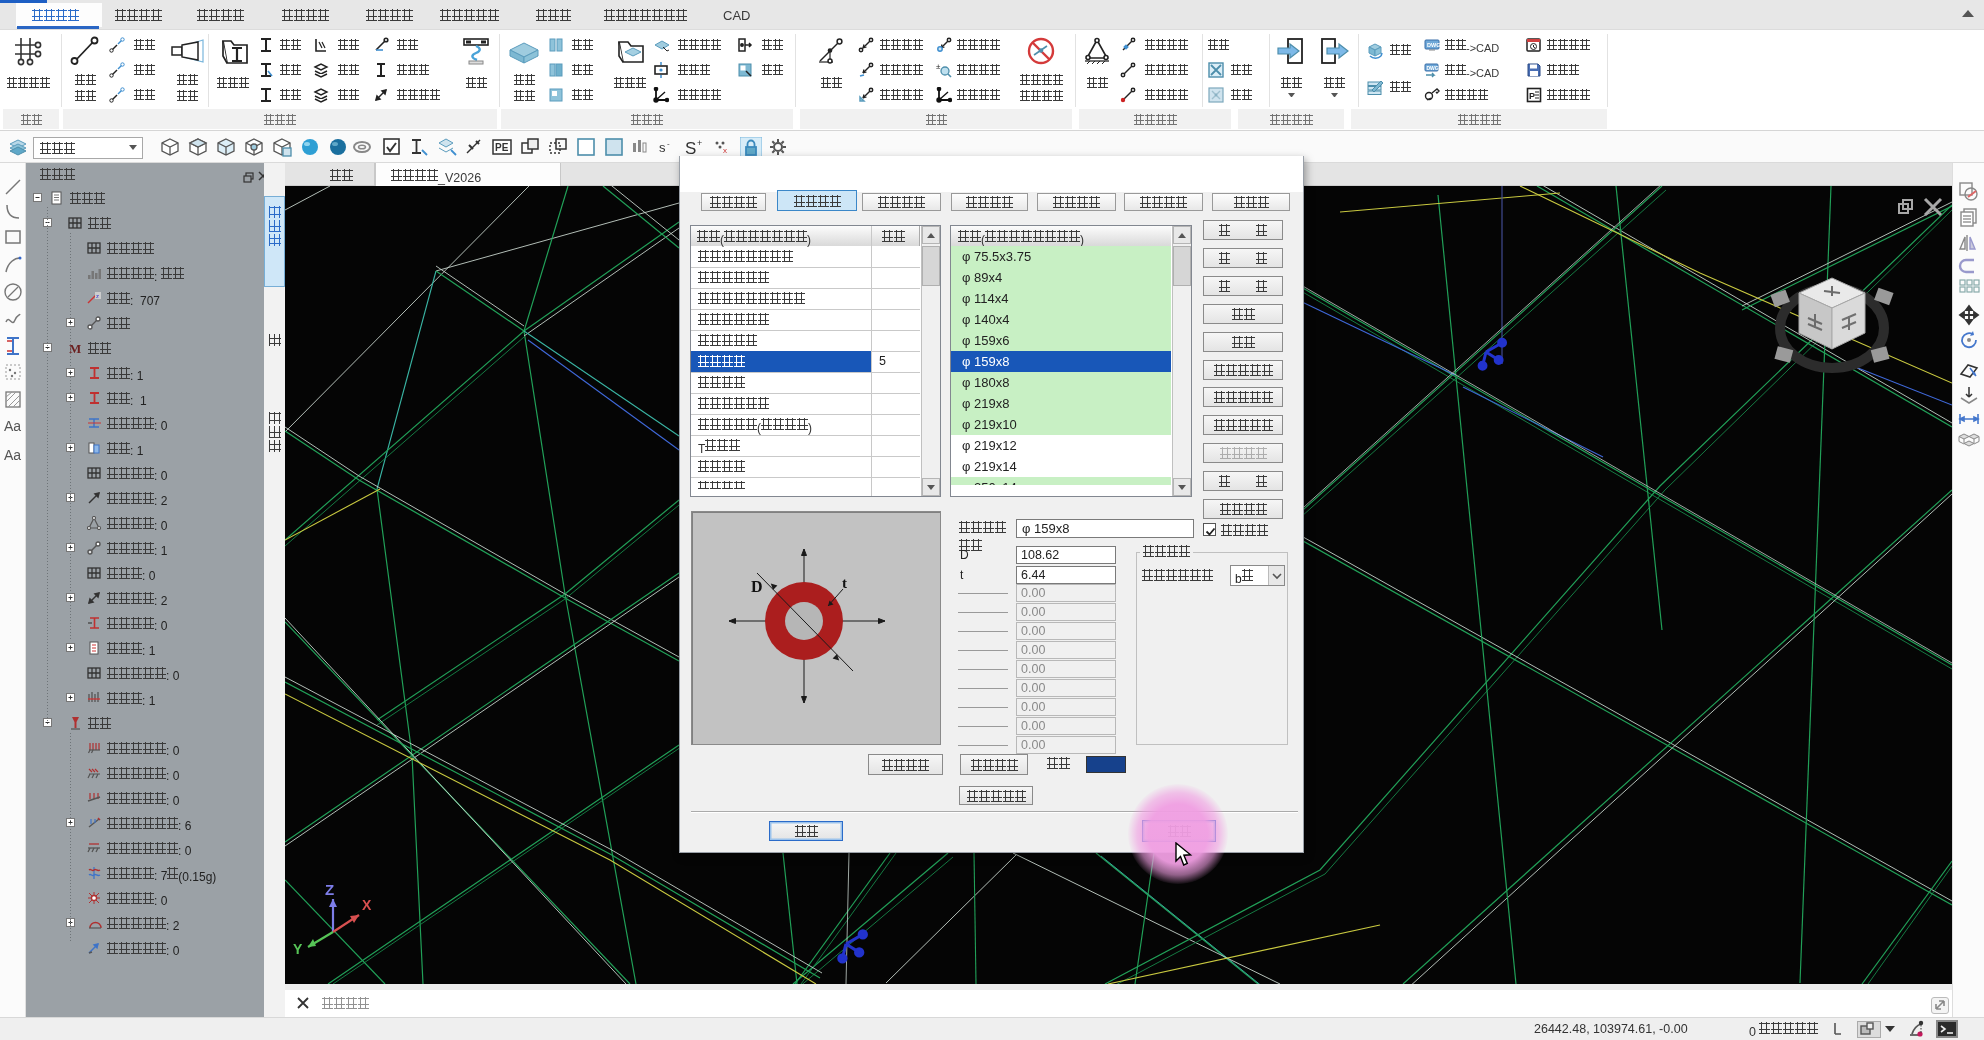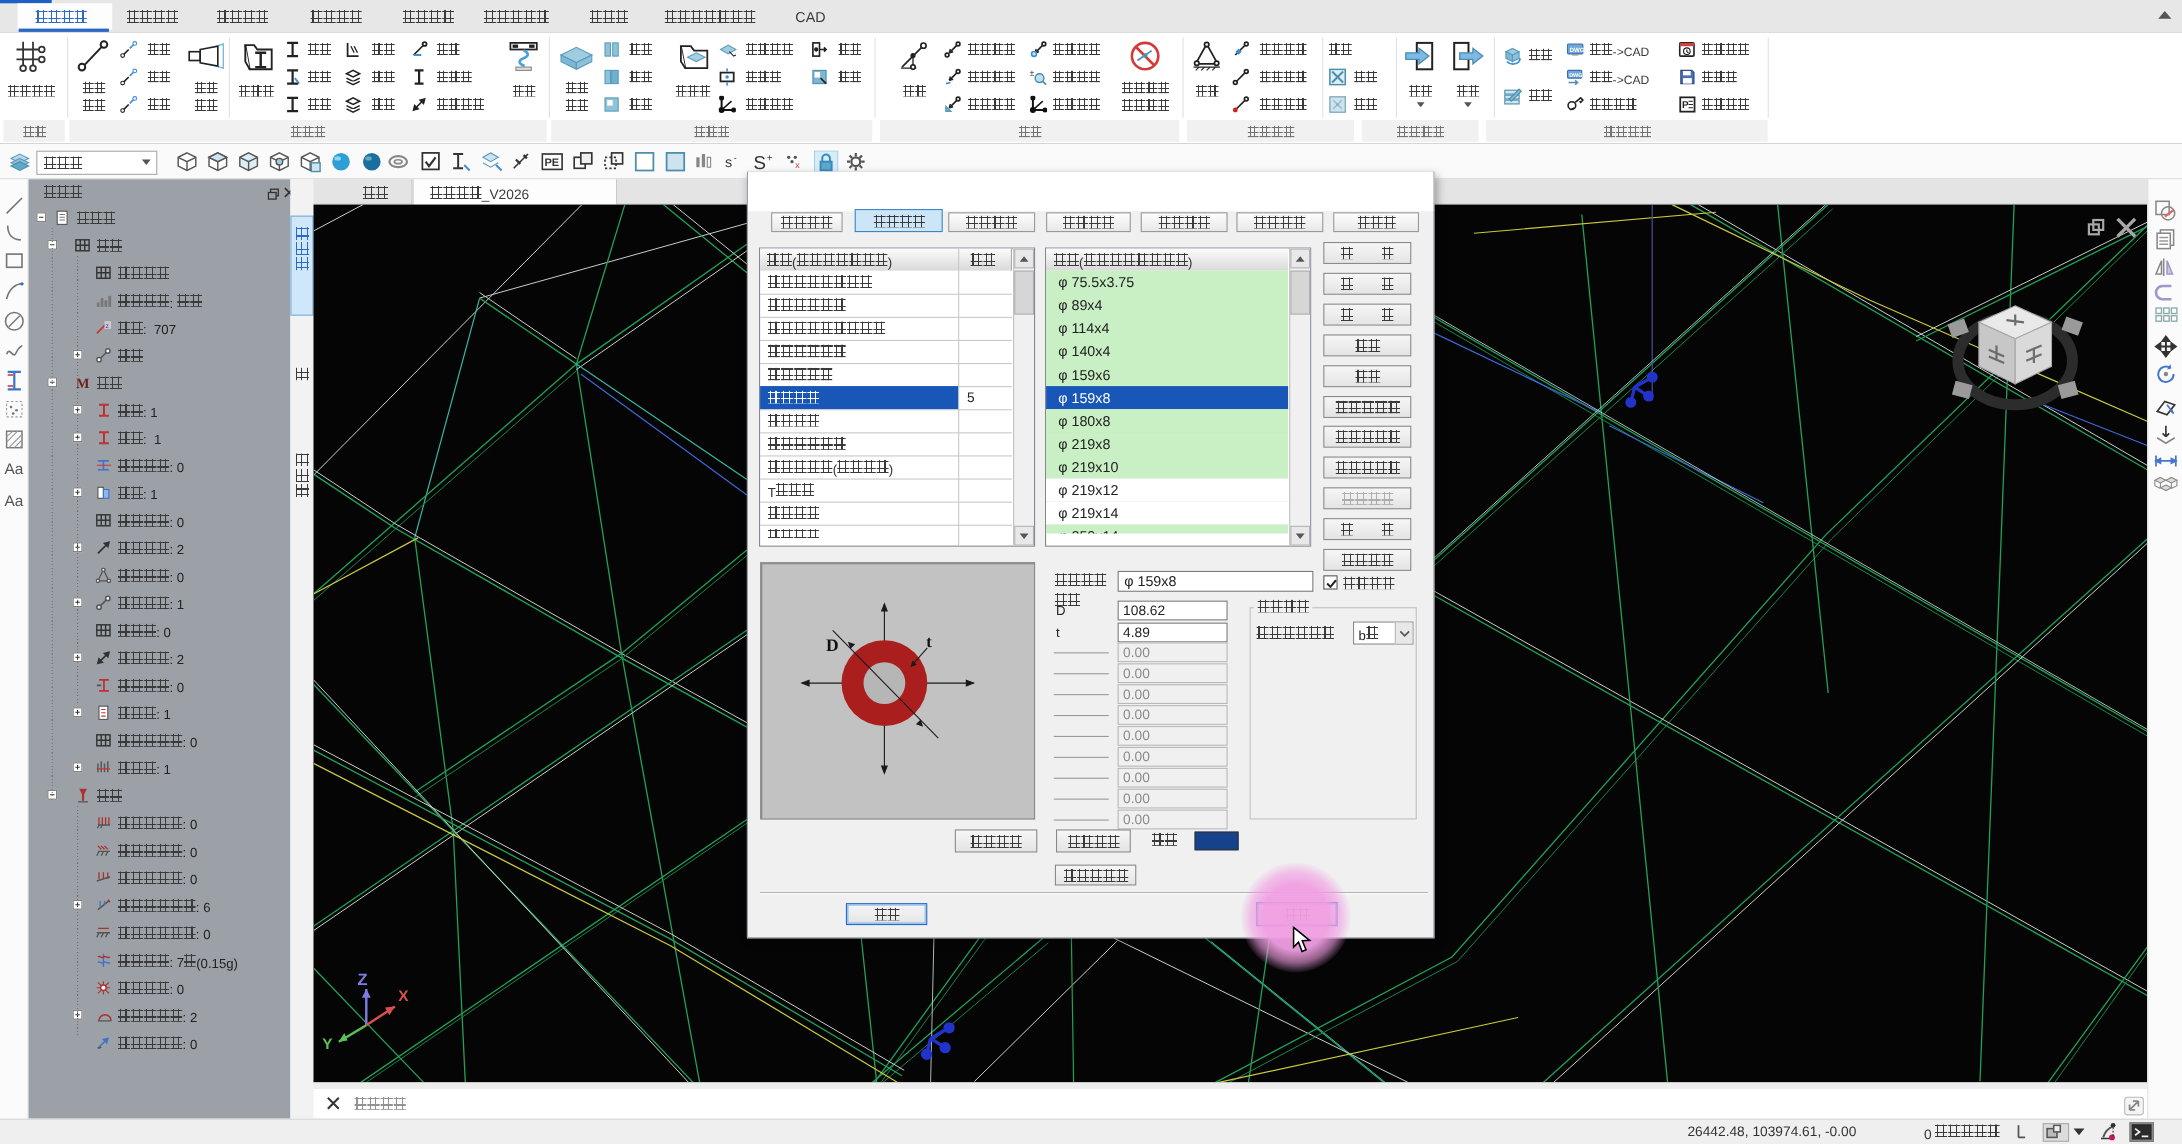--- a/index.html
+++ b/index.html
@@ -1376,21 +1376,21 @@
 <div class="ab" style="left:1221px;top:524px"><i class="c c12" style="width:47px"></i></div>
 <div class="ab" style="left:959px;top:521px"><i class="c c12" style="width:47px"></i></div>
 <div class="fld" style="left:1016px;top:519px;width:178px;height:19px"></div>
 <div class="ab" style="left:1022px;top:521px;font-size:13px;color:#222">φ 159x8</div>
 <div class="ab" style="left:959px;top:539px"><i class="c c12" style="width:23px"></i></div>
 <div class="ab" style="left:960px;top:548px;font-size:12px;color:#222">D</div>
 <div class="ab" style="left:960px;top:568px;font-size:12px;color:#222">t</div>
 <div class="fld" style="left:1016px;top:546px;width:100px;height:18px"></div>
 <div class="ab" style="left:1021px;top:548px;font-size:12.5px;color:#222">108.62</div>
 <div class="fld" style="left:1016px;top:566px;width:100px;height:18px"></div>
-<div class="ab" style="left:1021px;top:568px;font-size:12.5px;color:#222">4.89</div>
+<div class="ab" style="left:1021px;top:568px;font-size:12.5px;color:#222">6.44</div>
 <div class="ab" style="left:958px;top:593px;width:50px;height:1px;background:#9a9a9a"></div>
 <div class="ab" style="left:1016px;top:584px;width:100px;height:18px;background:#f0f0f0;border:1px solid #b8b8b8"></div>
 <div class="ab" style="left:1021px;top:586px;font-size:12.5px;color:#8a8a8a">0.00</div>
 <div class="ab" style="left:958px;top:612px;width:50px;height:1px;background:#9a9a9a"></div>
 <div class="ab" style="left:1016px;top:603px;width:100px;height:18px;background:#f0f0f0;border:1px solid #b8b8b8"></div>
 <div class="ab" style="left:1021px;top:605px;font-size:12.5px;color:#8a8a8a">0.00</div>
 <div class="ab" style="left:958px;top:631px;width:50px;height:1px;background:#9a9a9a"></div>
 <div class="ab" style="left:1016px;top:622px;width:100px;height:18px;background:#f0f0f0;border:1px solid #b8b8b8"></div>
 <div class="ab" style="left:1021px;top:624px;font-size:12.5px;color:#8a8a8a">0.00</div>
 <div class="ab" style="left:958px;top:650px;width:50px;height:1px;background:#9a9a9a"></div>

